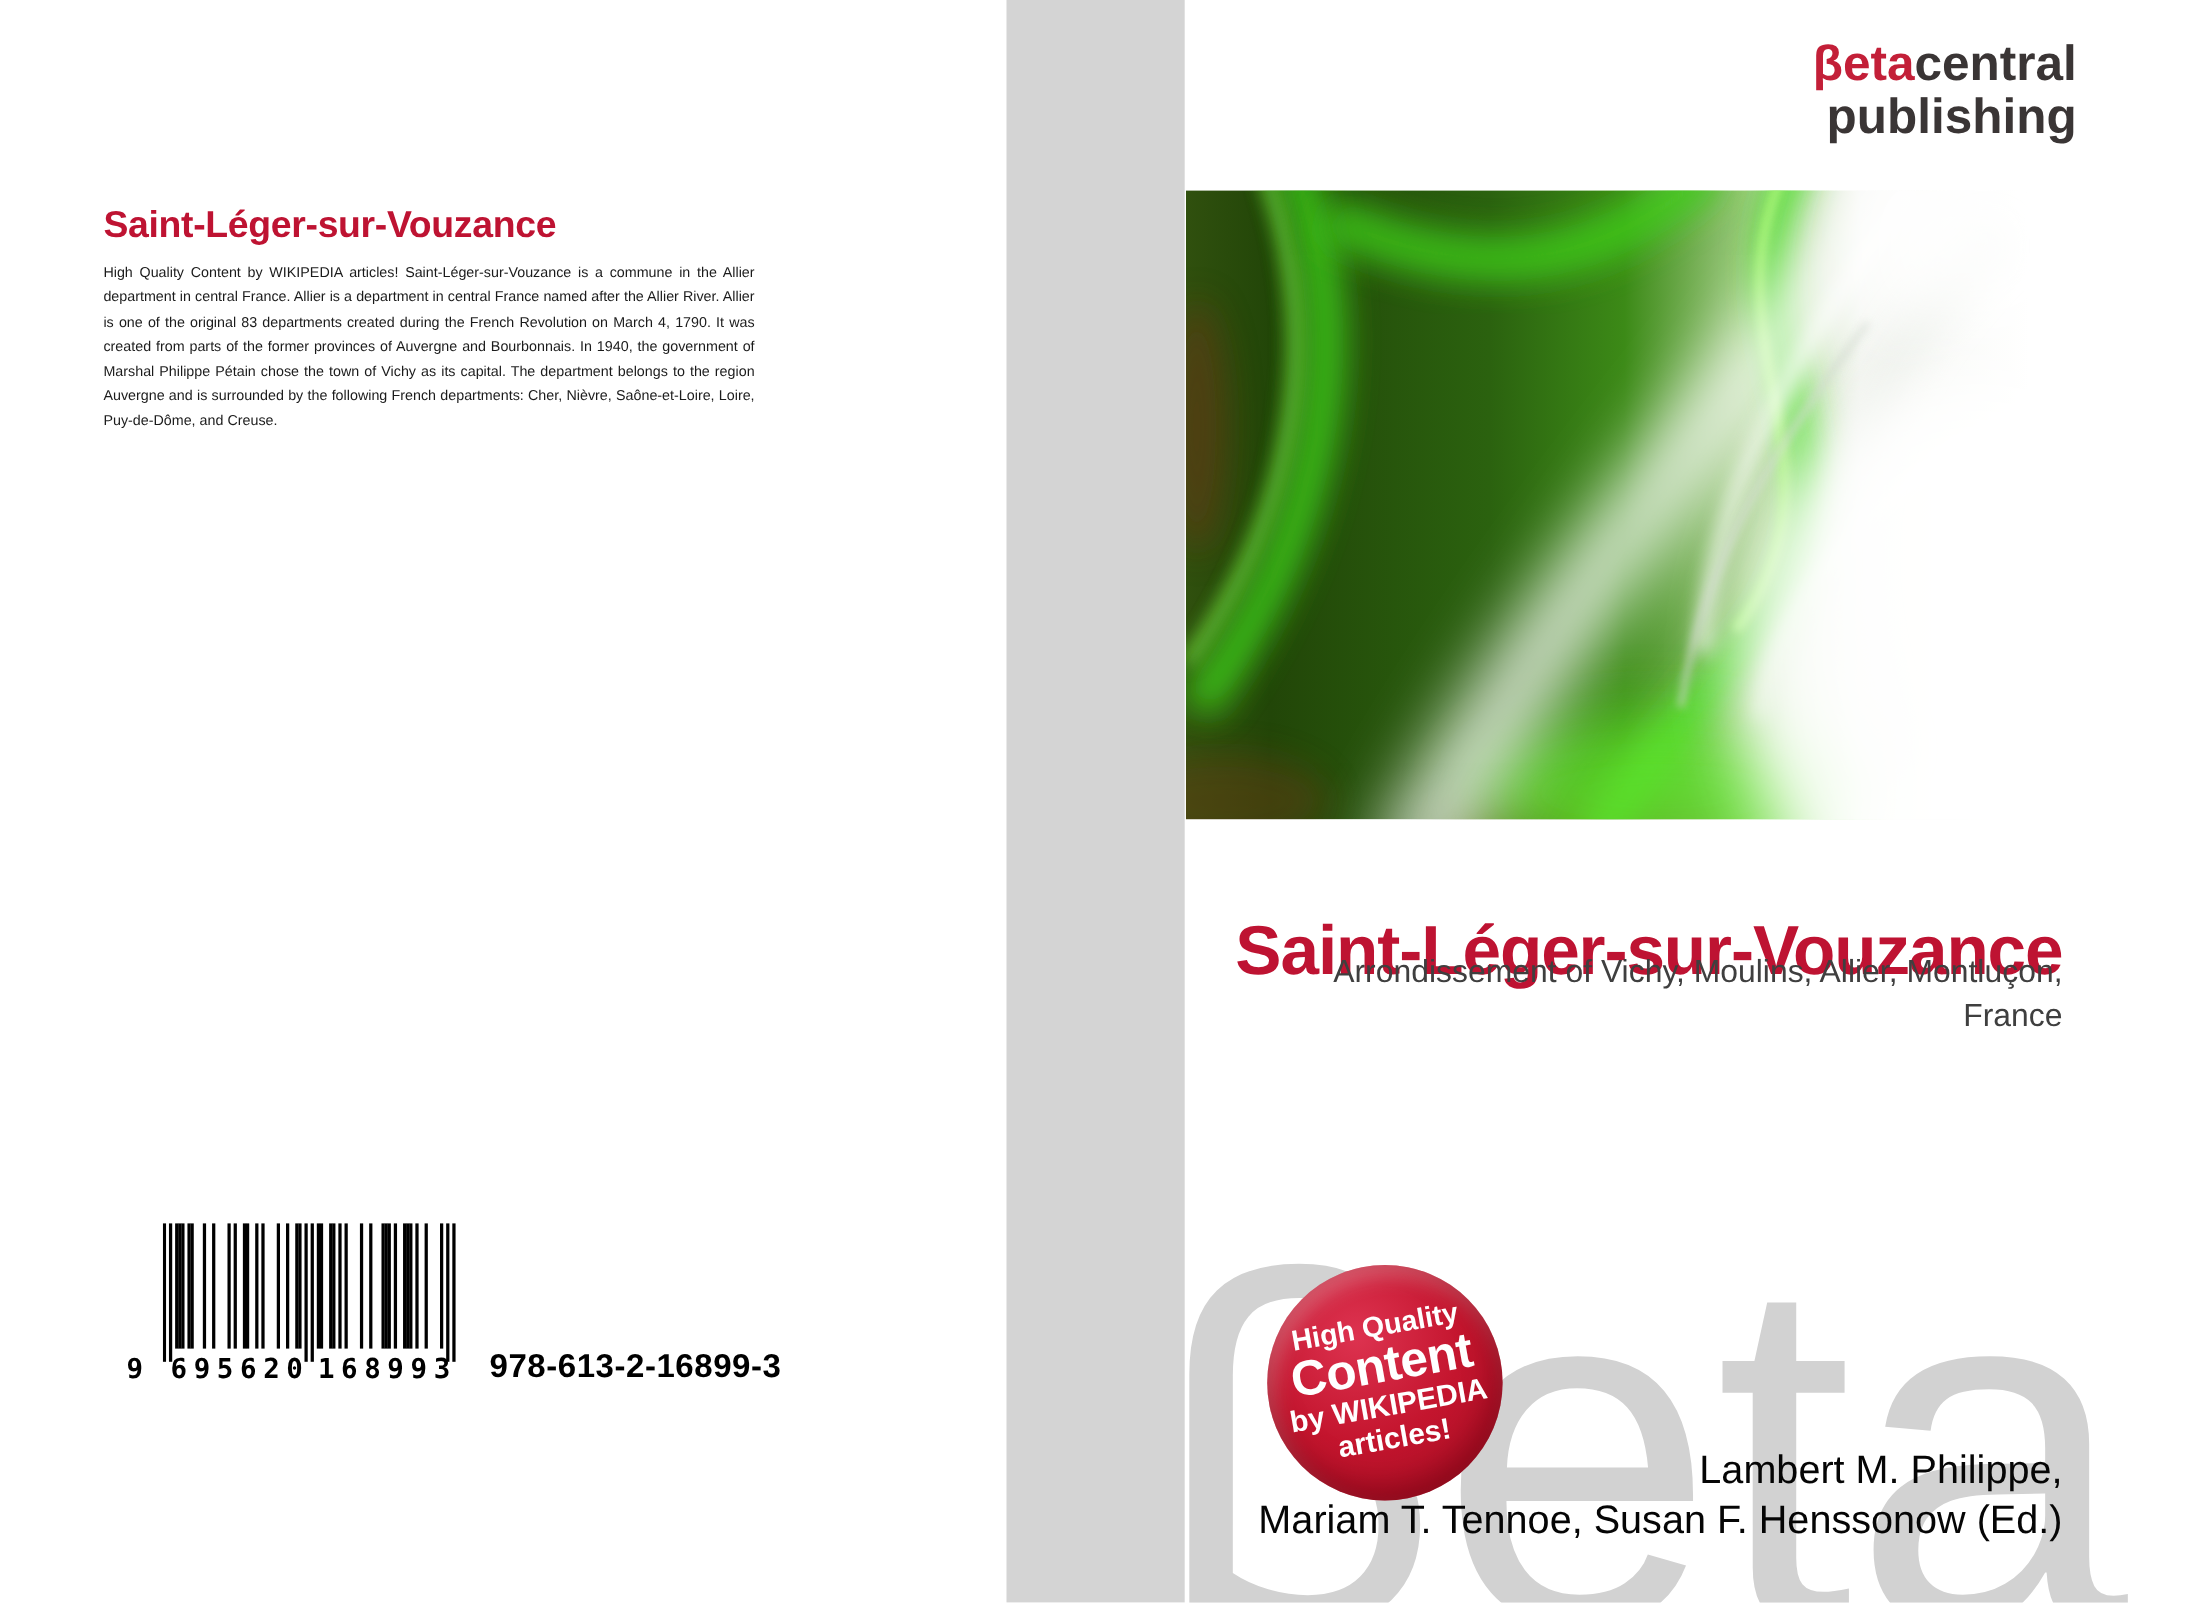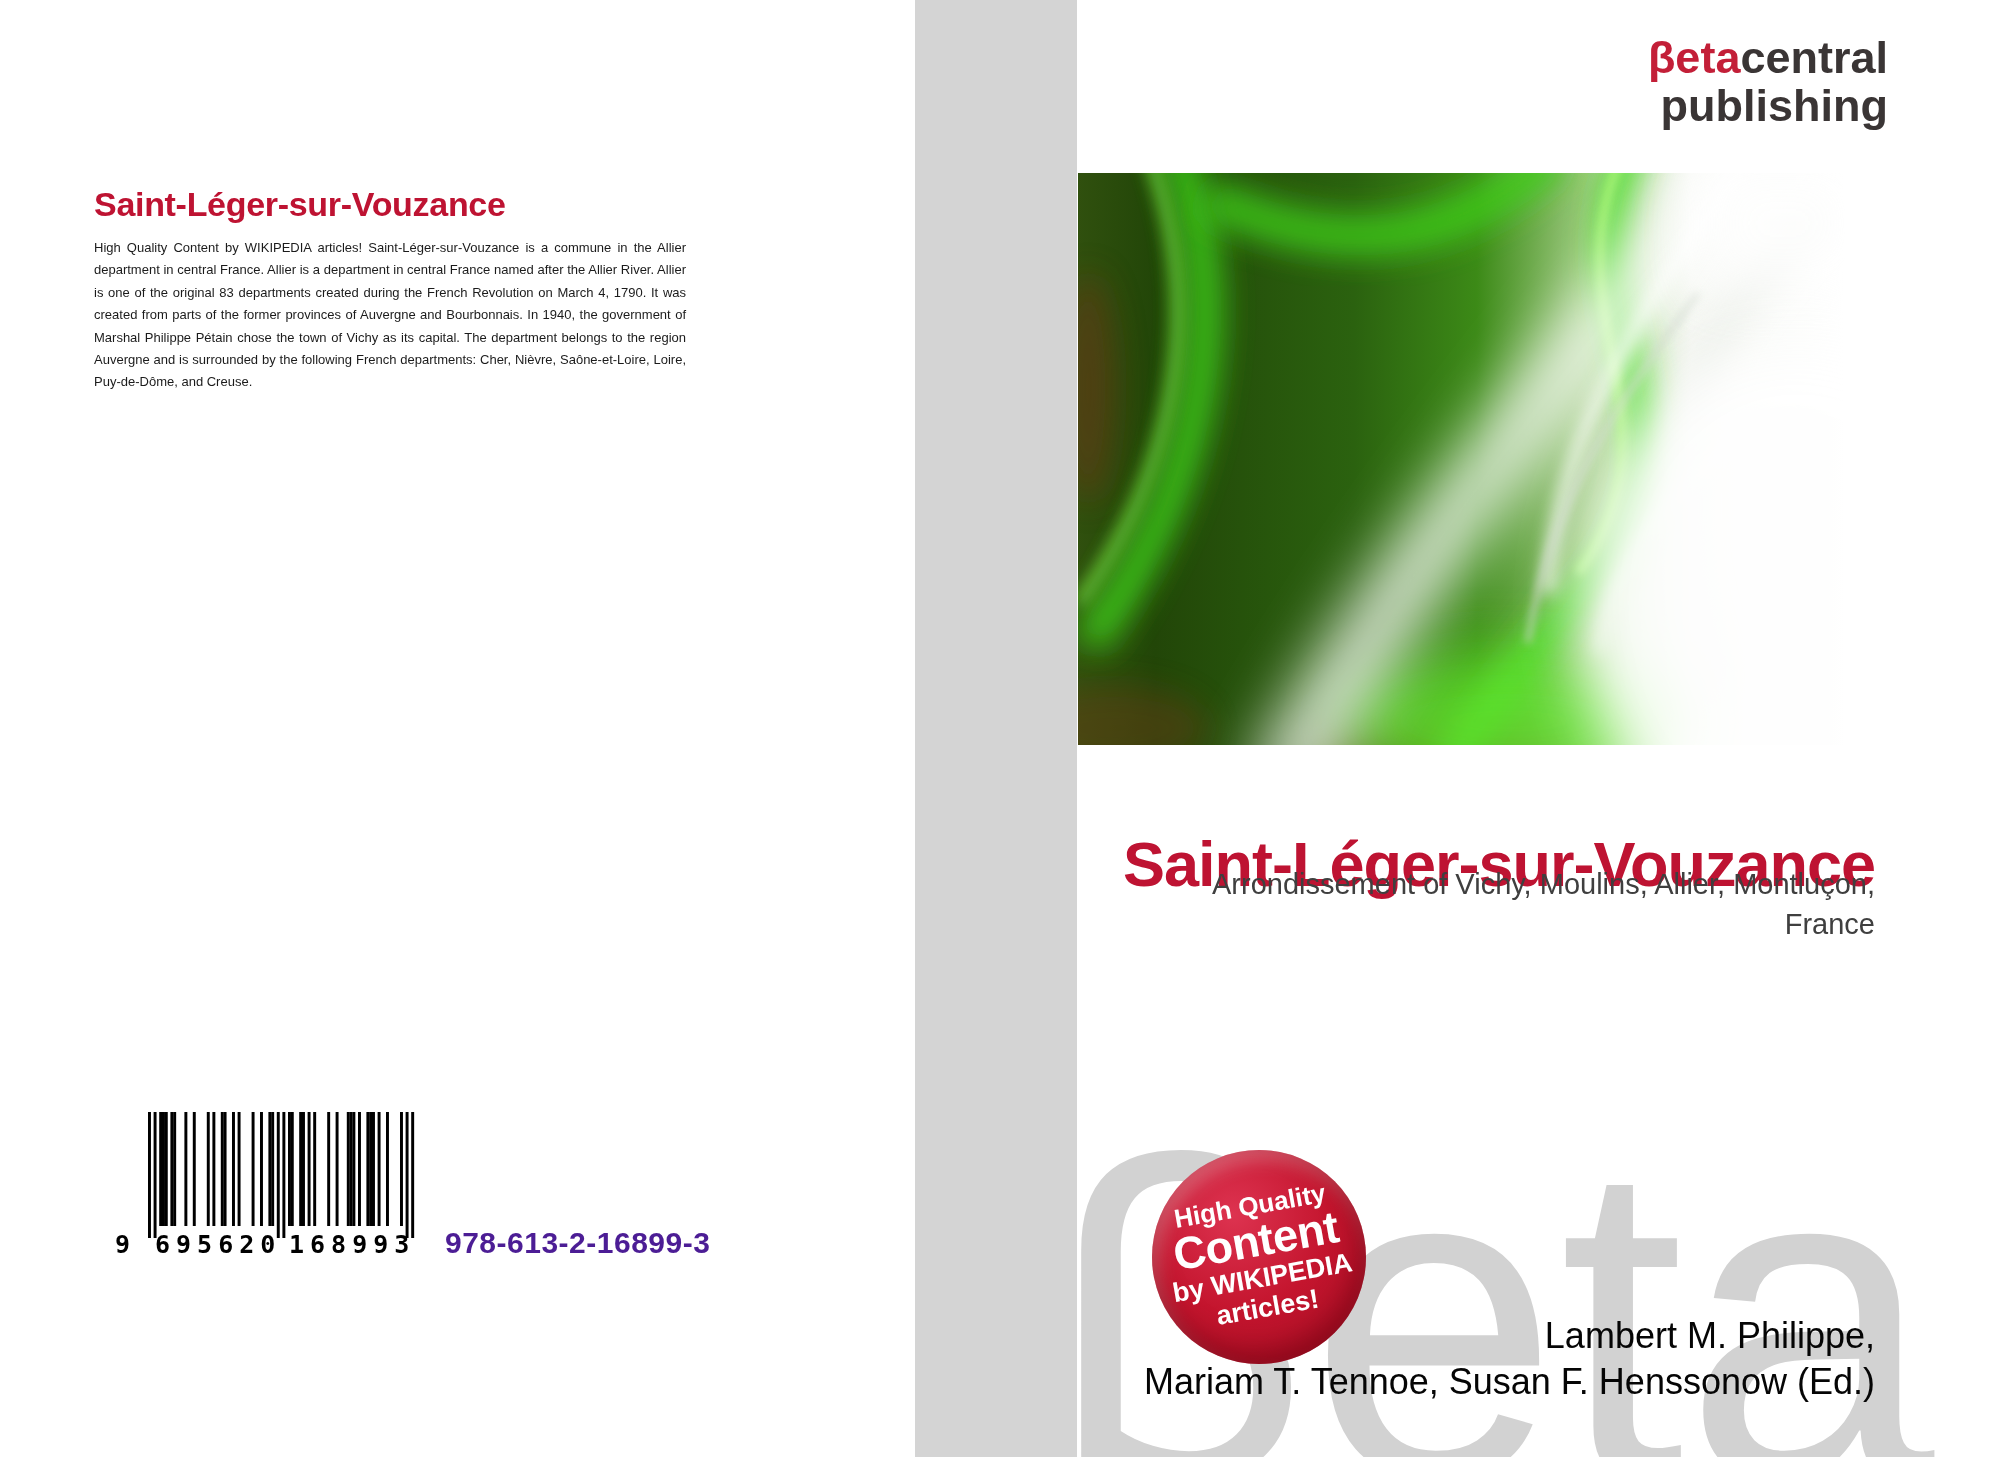--- a/index.html
+++ b/index.html
@@ -28,21 +28,21 @@
   }
   .barcode-wrap{position:absolute;left:115px;top:1112px;width:620px;height:165px;}
   .barcode-svg{position:absolute;left:33px;top:0;}
   .barcode-svg rect{fill:#000;}
   .bc-digit{position:absolute;top:118px;font-family:"DejaVu Sans Mono",monospace;
     font-weight:bold;font-size:25px;color:#000;}
   .bc-lead{left:0;}
   .bc-g1{left:40px;letter-spacing:6px;}
   .bc-g2{left:174px;letter-spacing:6px;}
   .bc-isbn{position:absolute;left:330px;top:114px;font-size:30px;font-weight:bold;
-    letter-spacing:0.5px;color:#4c1d95;}
+    letter-spacing:0.5px;color:#000000;}
   
   .logo{
     position:absolute;right:112px;top:34px;text-align:right;
     font-size:45px;line-height:48px;font-weight:bold;letter-spacing:0;
     color:var(--logo-dark,#3a3535);
   }
   .logo .red{color:var(--logo-red,#c31f38);}
   .cover-image{
     position:absolute;left:1078px;top:173px;width:767px;height:572px;overflow:hidden;
   }

